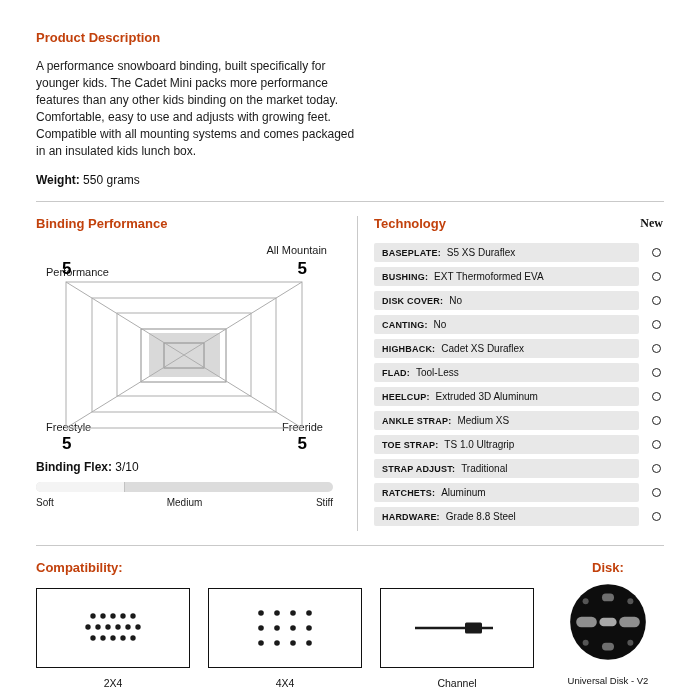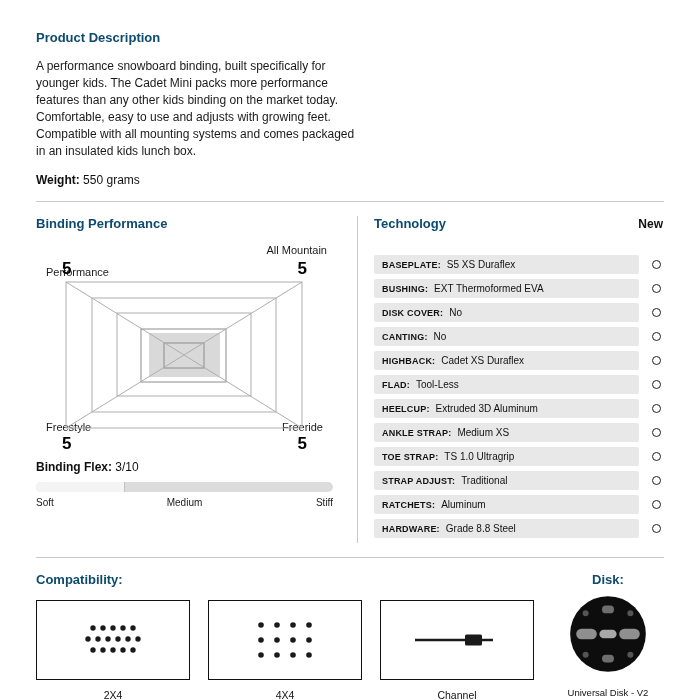--- a/index.html
+++ b/index.html
@@ -2,21 +2,21 @@
 <html><head>
 <meta charset="utf-8">
 <style>
   * { box-sizing: border-box; }
   html,body { margin:0; padding:0; background:#fff; }
   .page {
     width:700px; height:700px; background:#fff; color:#111;
     font-family:"Liberation Sans", sans-serif;
     padding:30px 36px; position:relative; overflow:hidden;
   }
-  h2.sec-title { font-size:13px; font-weight:700; margin:0 0 13px 0; color:#0c4a6e; }
+  h2.sec-title { font-size:13px; font-weight:700; margin:0 0 13px 0; color:#c2410c; }
 
   
   .top { display:flex; gap:30px; }
   .top-left { width:320px; }
   .top-right { flex:1; }
   .desc { font-size:12px; line-height:1.42; margin:0; color:#1a1a1a; }
   .weight { margin-top:13px; font-size:12px; }
   .weight b { font-weight:700; }
   .pill {
     display:block; width:100%; background:#000; color:#fff;
@@ -42,22 +42,22 @@
 
   .flex-title { font-size:12px; margin:6px 0 8px 0; }
   .flex-title b { font-weight:700; }
   .flex-bar { height:10px; background:#dcdcdc; border-radius:6px; overflow:hidden; position:relative; }
   .flex-fill { height:100%; background:#f4f4f4; border-right:1px solid #c2c2c2; width:30%; }
   .scale-labels { display:flex; font-size:10px; margin-top:5px; color:#1a1a1a; }
   .scale-labels span { flex:1; }
   .scale-mid { text-align:center; }
   .scale-right { text-align:right; }
 
-  .tech-header { display:flex; justify-content:space-between; align-items:center; margin-bottom:24px; }
-  .tech-header .new { font-size:12px; font-weight:700; margin-right:1px; }
+  .tech-header { display:flex; justify-content:space-between; align-items:center; margin-bottom:12px; }
+  .tech-header .new { font-size:12px; font-weight:700; margin-right:1px;font-family:Liberation Serif, serif; }
   .tech-header h2 { margin:0; }
   .tech-row { display:flex; align-items:center; margin-bottom:5px; }
   .tech-bar { flex:1; background:#e8e8e8; border-radius:2px; padding:4px 8px;
               display:flex; align-items:baseline; gap:6px; }
   .tech-label { font-size:9px; font-weight:700; letter-spacing:.2px; white-space:nowrap; }
   .tech-value { font-size:10px; color:#111; white-space:nowrap; }
   .new-circle { width:9px; height:9px; border:1px solid #222; border-radius:50%;
                 margin-left:13px; margin-right:3px; flex:none; background:#fff; cursor:pointer; }
 
   

